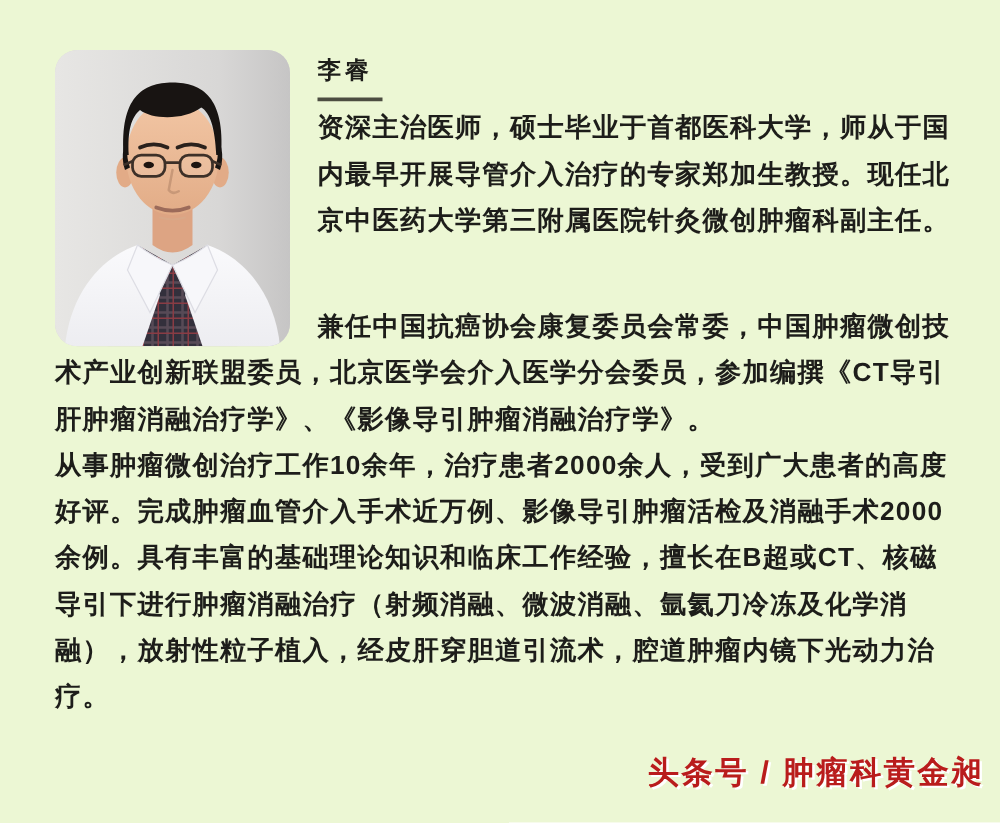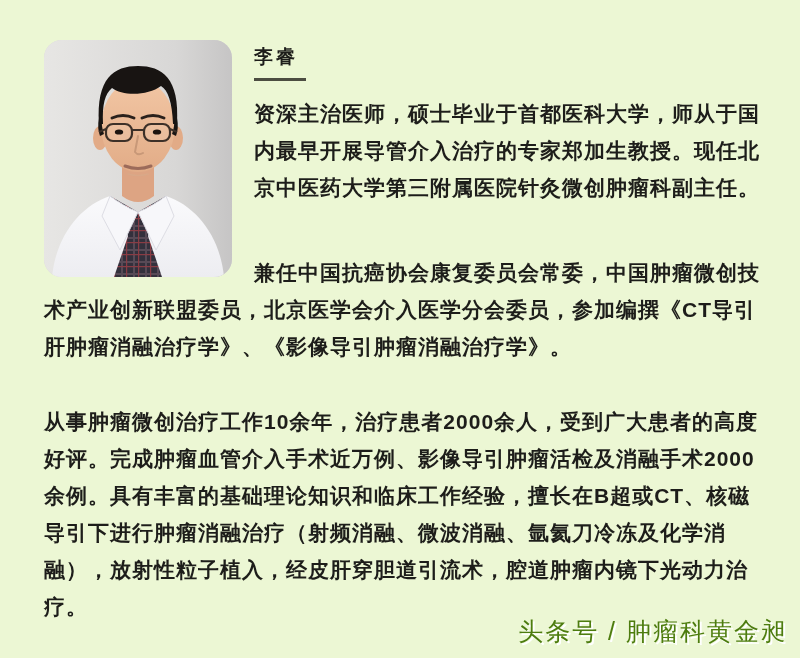--- a/index.html
+++ b/index.html
@@ -48,31 +48,31 @@
     border-bottom: 3px solid #4c4d41;
   }
   p.para {
     margin: 0;
     font-size: 21px;
     line-height: 37px;
     font-weight: 600;
     letter-spacing: 1px;
     text-align: left;
   }
-  p.para-intro   { margin-top: 14px; }
+  p.para-intro   { margin-top: 3px; }
   p.para-roles   { margin-top: 48px; }
-  p.para-exp     { margin-top: 38px; }
+  p.para-exp     { }
   .watermark {
     position: absolute;
     right: 12px;
-    bottom: 10px;
+    bottom: 24px;
     font-size: 25px;
     letter-spacing: 2px;
-    font-weight: 400;
-    color: #4d7c0f;
+    font-weight: 700;
+    color: #b91c1c;
     text-shadow: 2px 2px 0 #ffffff;
     white-space: nowrap;
   }
 </style>
 </head>
 <body>
 
 <div class="card">
   <div class="content">
 

